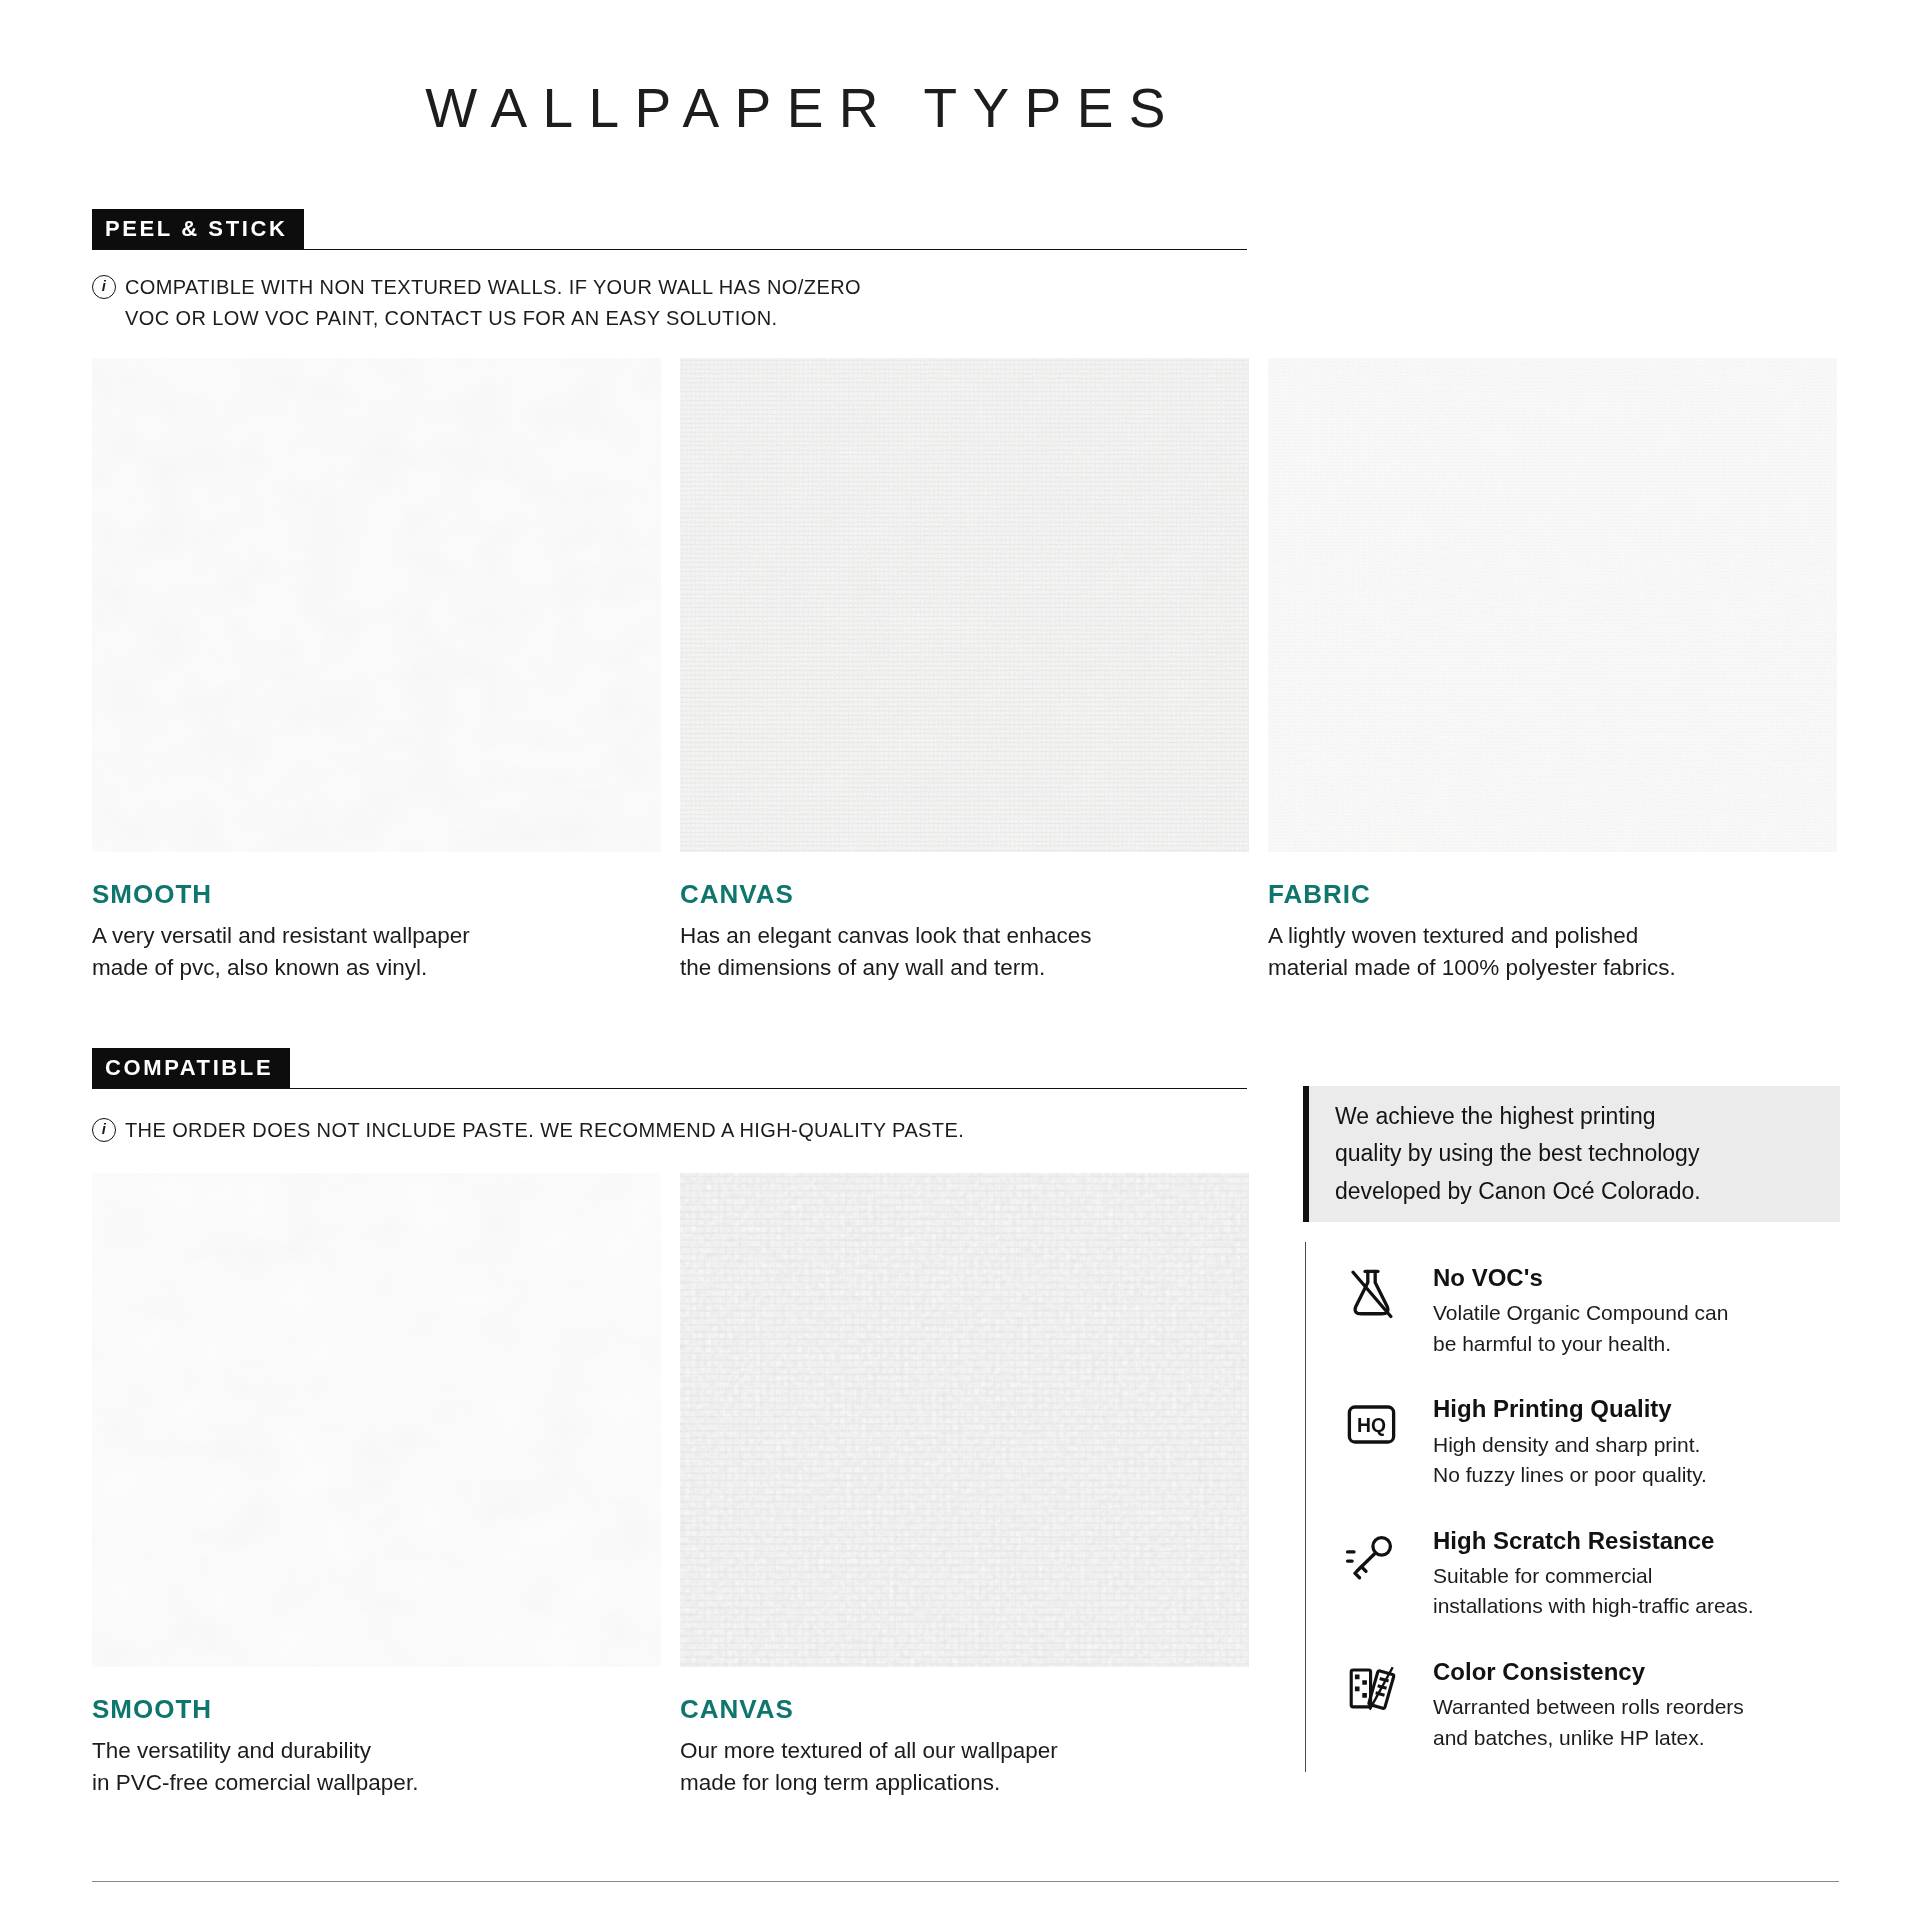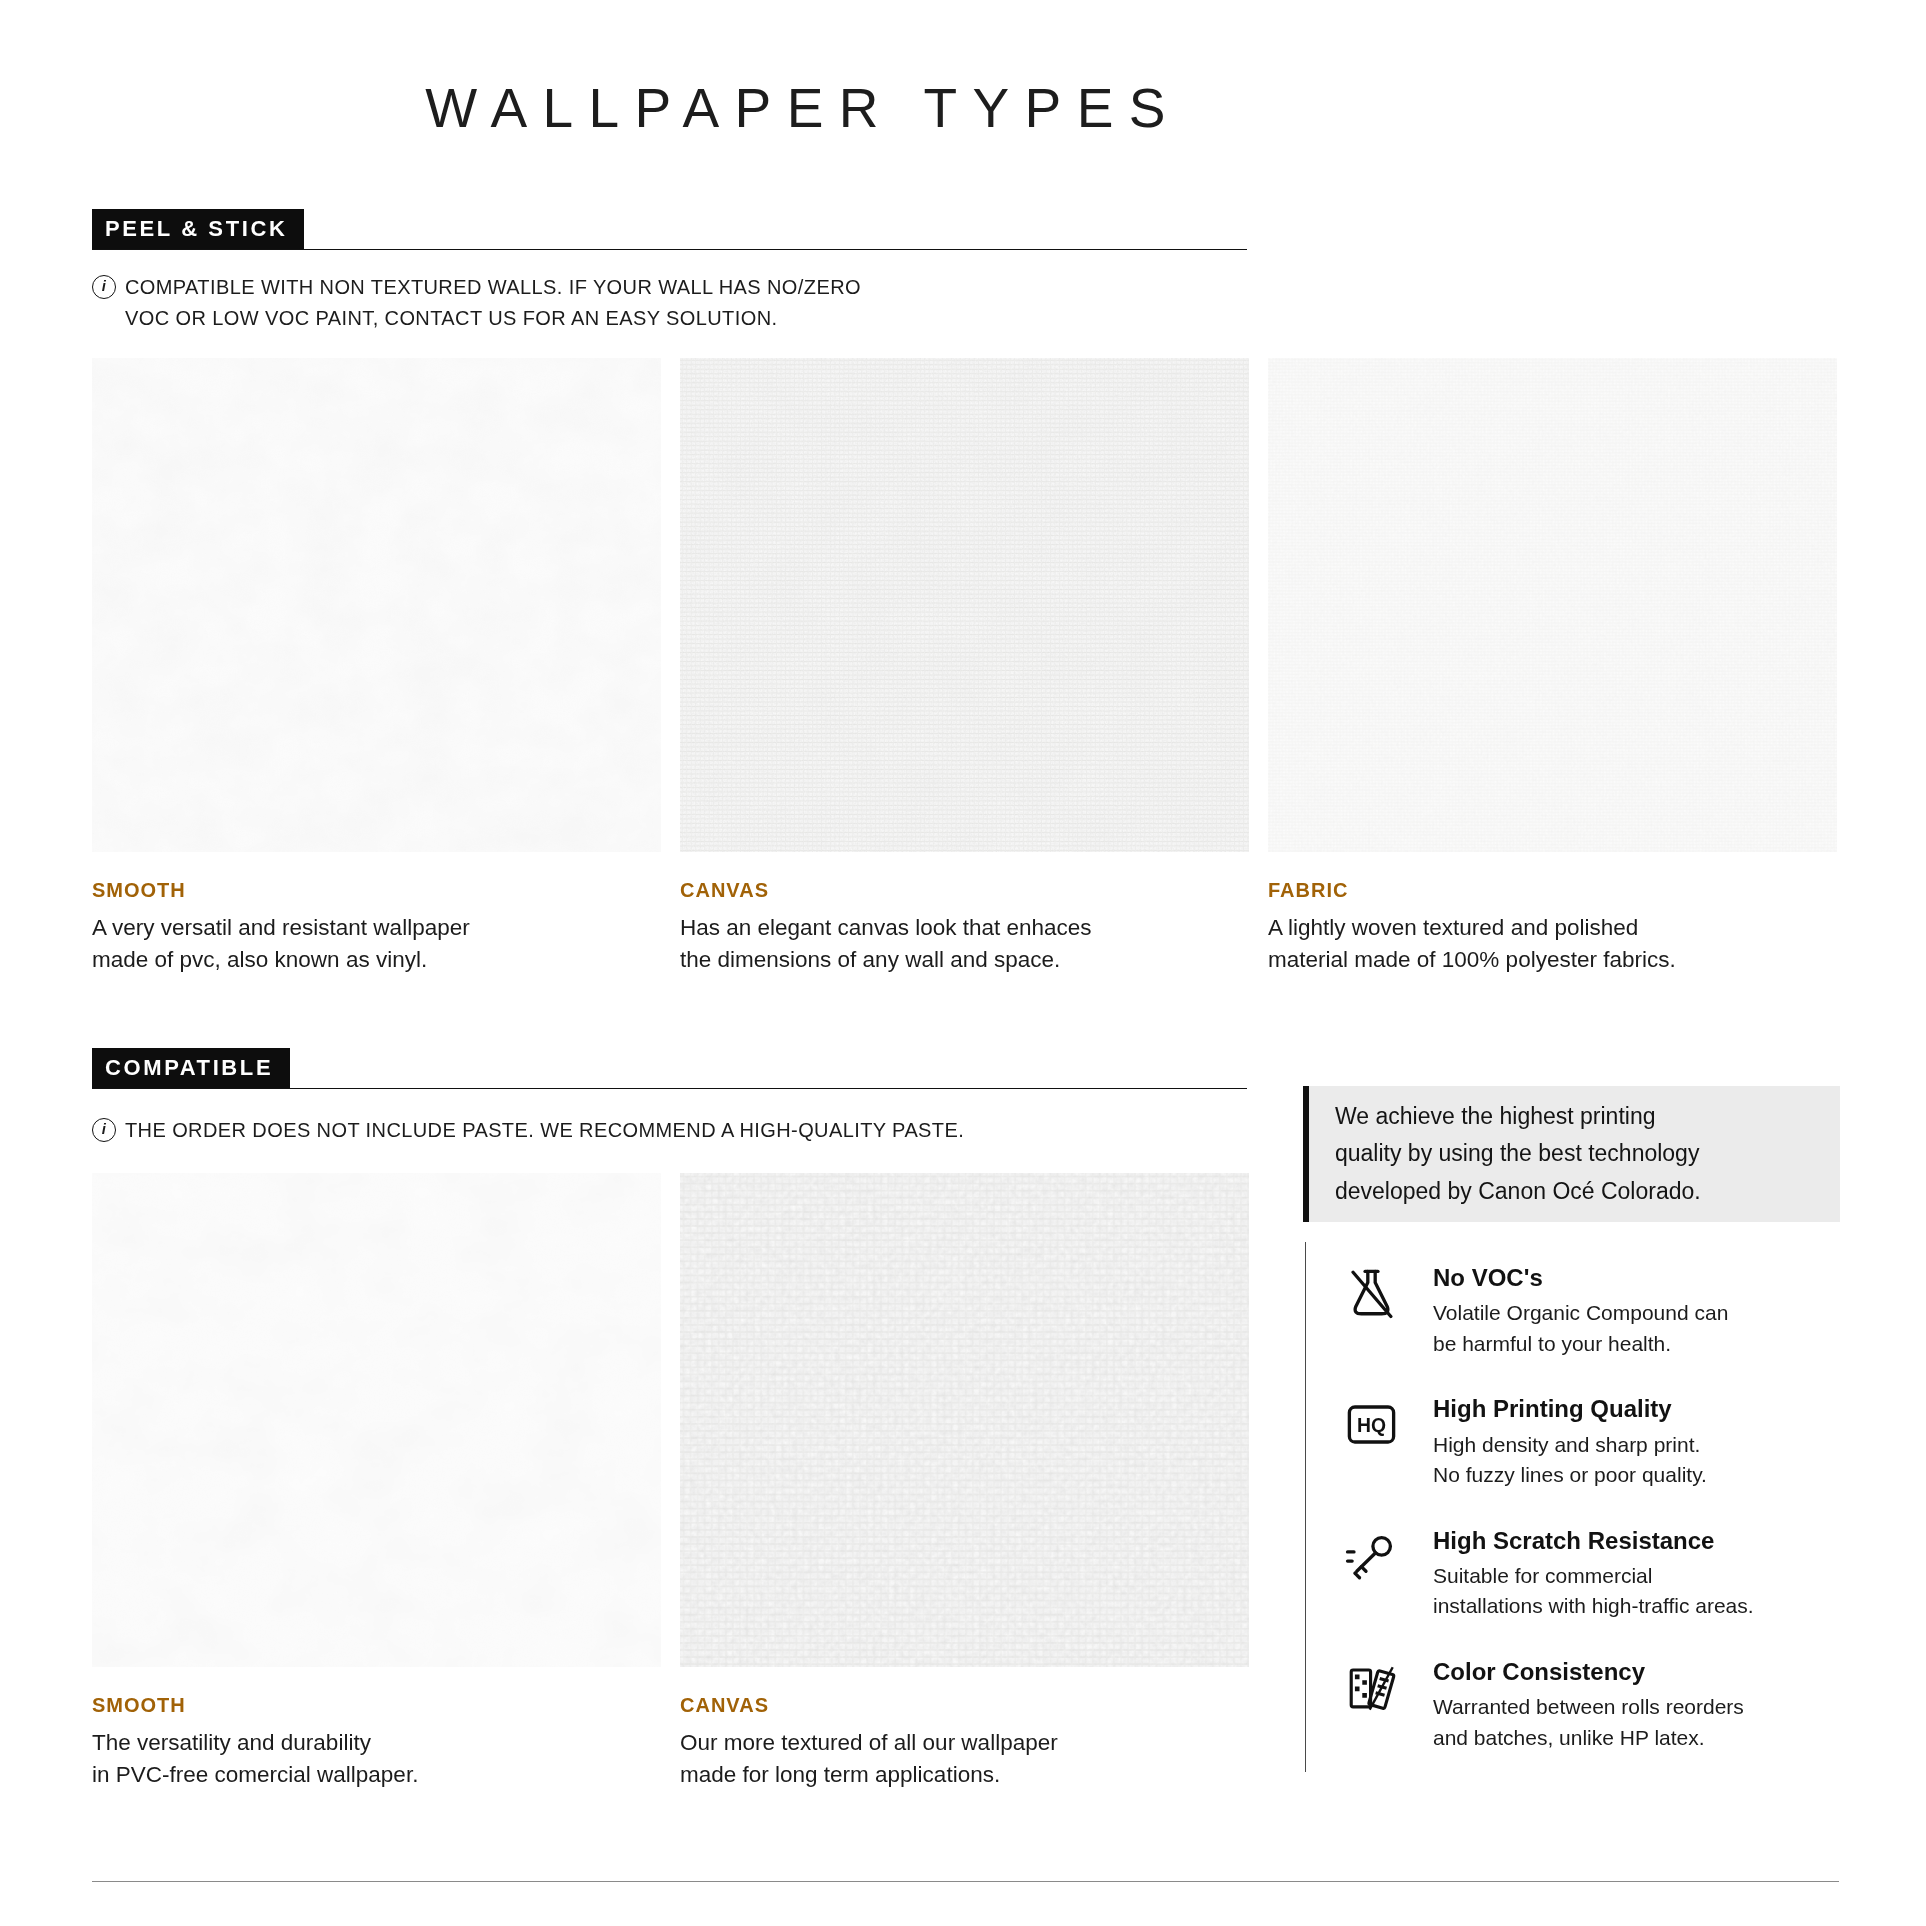--- a/index.html
+++ b/index.html
@@ -27,21 +27,21 @@
   .info-icon{
     flex:none;width:22px;height:22px;border:1.9px solid #111;border-radius:50%;
     display:inline-flex;align-items:center;justify-content:center;
     font-size:14.8px;font-weight:700;font-style:italic;margin:2.6px 9px 0 0;
   }
   .row{position:absolute;left:92px;display:grid;column-gap:19px;}
   .row1{grid-template-columns:569px 569px 569px;}
   .row2{grid-template-columns:569px 569px;}
   figure.card{margin:0;}
   .tex{width:100%;height:494px;display:block;}
-  .swatch-name{margin-top:27px;font-size:20px;font-weight:700;letter-spacing:1px;color:#a16207;}
+  .swatch-name{margin-top:27px;font-size:26px;font-weight:700;letter-spacing:1px;color:#0f766e;}
   .swatch-desc{margin-top:10.3px;font-size:22.5px;line-height:1.42;color:#1c1c1c;white-space:pre-line;}
   .quality-box{
     position:absolute;left:1303px;top:1086px;width:537px;box-sizing:border-box;
     background:#ebebeb;border-left:6.4px solid #111;
     padding:12px 26px;font-size:23px;line-height:1.62;color:#141414;white-space:pre-line;
   }
   .features{
     position:absolute;left:1305px;top:1242px;width:534px;box-sizing:border-box;
     border-left:1.3px solid #4a4a4a;padding:22px 0 19px 0;
   }
@@ -138,21 +138,21 @@
           </pattern>
         </defs>
         <rect width="100%" height="100%" fill="#ececea"></rect>
         <rect width="100%" height="100%" filter="url(#softB)"></rect>
         <rect width="100%" height="100%" filter="url(#grainB)" opacity="0.7"></rect>
         <rect width="100%" height="100%" fill="url(#weaveB)" opacity="0.4"></rect>
       </svg>
       <figcaption>
         <div class="swatch-name">CANVAS</div>
         <div class="swatch-desc">Has an elegant canvas look that enhaces
-the dimensions of any wall and space.</div>
+the dimensions of any wall and term.</div>
       </figcaption>
     </figure>
 
     <figure class="card">
       <svg class="tex" preserveAspectRatio="none" viewBox="0 0 887 769" width="569" height="494">
         <defs>
           <filter id="softC" x="0" y="0" width="100%" height="100%">
             <feTurbulence type="fractalNoise" baseFrequency="0.02" numOctaves="4" seed="31" stitchTiles="stitch"></feTurbulence>
             <feColorMatrix type="saturate" values="0"></feColorMatrix>
             <feComponentTransfer>

